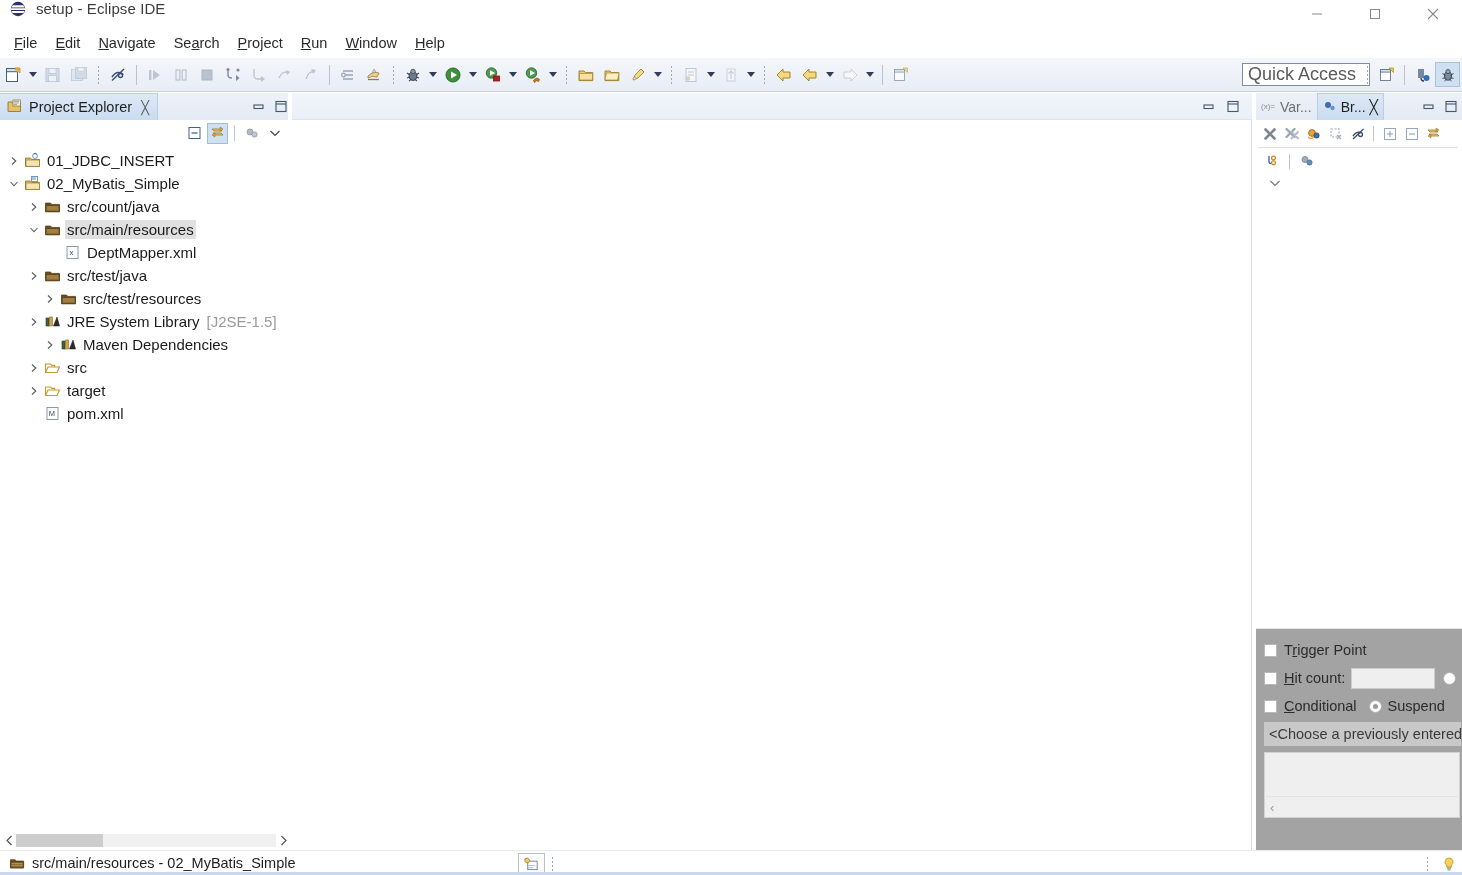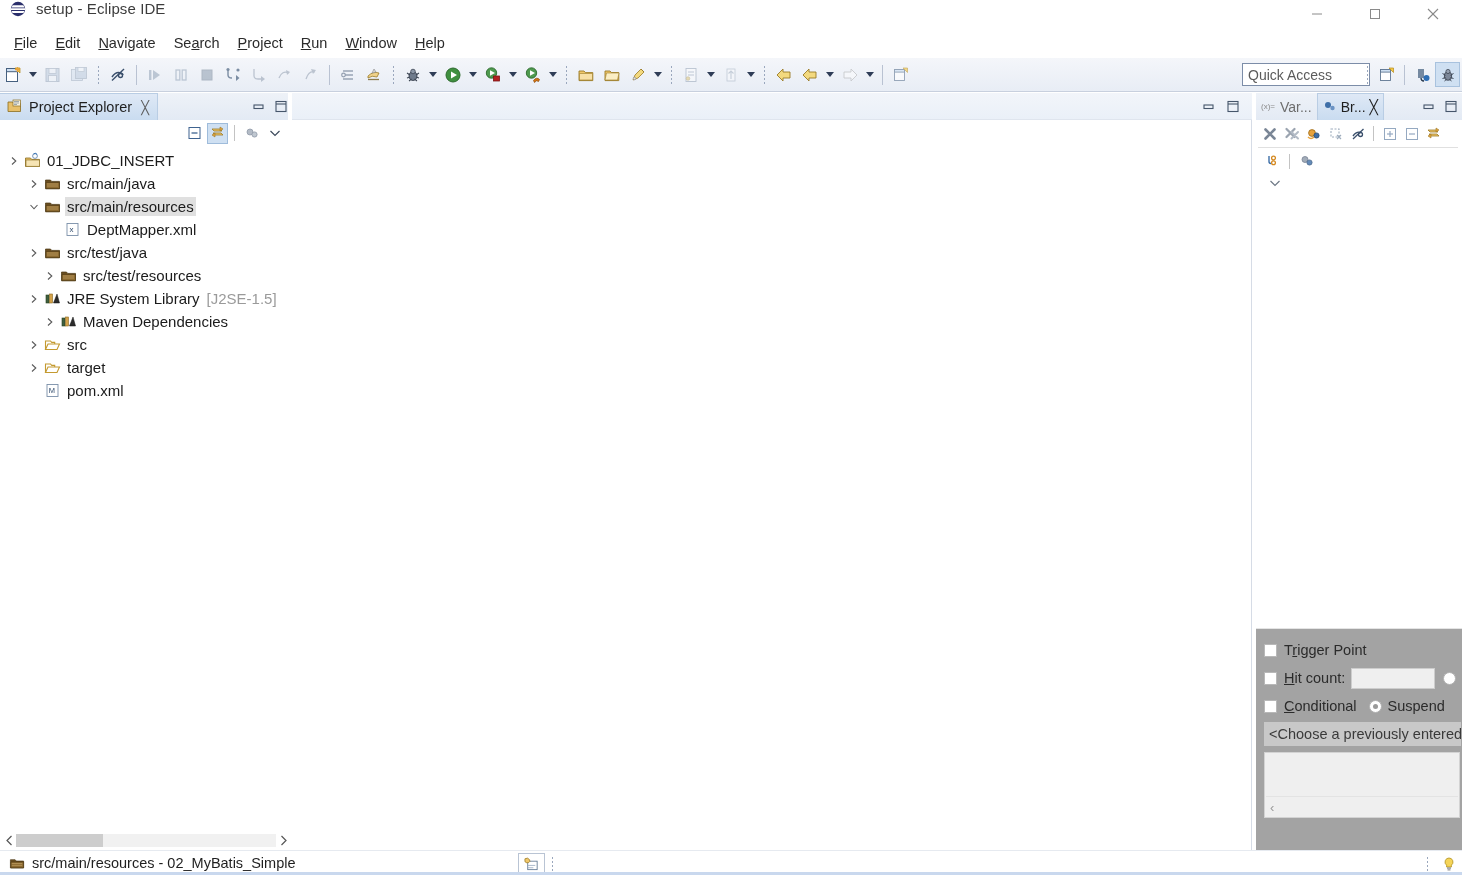--- a/index.html
+++ b/index.html
@@ -82,21 +82,21 @@
   }
   .tb-sep-dots {
     width: 3px; height: 20px; margin: 0 5px;
     background-image: radial-gradient(#9aa7bd 1px, transparent 1px);
     background-size: 3px 4px;
   }
   .quick-access {
     position: absolute; right: 92px; top: 5px;
     width: 128px; height: 23px;
     background: #ffffff; border: 1px solid #7c8da8;
-    font-size: 14px; color: #5b5b5b;
+    font-size: 18px; color: #5b5b5b;
     display: flex; align-items: center; padding-left: 5px;
   }
   .perspective-bar {
     position: absolute; right: 2px; top: 4px;
     display: flex; align-items: center; height: 25px;
   }
   .persp-btn {
     width: 25px; height: 25px;
     display: flex; align-items: center; justify-content: center;
   }
@@ -683,35 +683,51 @@
             <svg width="17" height="17" viewBox="0 0 17 17">
               <path d="M1.5 6 h5 l1.2 1.4 h7.8 V14.5 H1.5z" fill="#e8c06a" stroke="#8a6d20" stroke-width="0.8"></path>
               <path d="M2 8 h13.5 v6.4 H2z" fill="#f6e4b4" stroke="#8a6d20" stroke-width="0.6"></path>
               <circle cx="11" cy="4" r="2.4" fill="#ffffff" stroke="#5b7fa8" stroke-width="0.8"></circle>
               <path d="M9.5 2 q2-1.6 3.6 0.4" fill="none" stroke="#2f6fb5" stroke-width="1"></path>
             </svg>
           </span>
           <span class="tlabel">01_JDBC_INSERT</span>
         </div>
 
+        <div class="trow" style="padding-left:6px">
+          <span class="twist">
+            <svg width="10" height="10" viewBox="0 0 10 10">
+                <path d="M1.5 3 L5 6.8 L8.5 3" fill="none" stroke="#5a5a5a" stroke-width="1.1"></path>
+              </svg>
+          </span>
+          <span class="ticon">
+            <svg width="17" height="17" viewBox="0 0 17 17">
+              <path d="M1.5 6 h5 l1.2 1.4 h7.8 V14.5 H1.5z" fill="#e8c06a" stroke="#8a6d20" stroke-width="0.8"></path>
+              <path d="M2 8 h13.5 v6.4 H2z" fill="#f6e4b4" stroke="#8a6d20" stroke-width="0.6"></path>
+              <rect x="7.6" y="1.4" width="6" height="5" fill="#ffffff" stroke="#5b7fa8" stroke-width="0.8"></rect>
+              <text x="8.2" y="5.4" font-size="4" fill="#2f4a6b" font-family="Liberation Sans, sans-serif">M</text>
+            </svg>
+          </span>
+          <span class="tlabel">02_MyBatis_Simple</span>
+        </div>
 
         <div class="trow" style="padding-left:26px">
           <span class="twist">
             <svg width="10" height="10" viewBox="0 0 10 10">
                 <path d="M3 1.5 L6.8 5 L3 8.5" fill="none" stroke="#5a5a5a" stroke-width="1.1"></path>
               </svg>
           </span>
           <span class="ticon">
             <svg width="17" height="17" viewBox="0 0 17 17">
               <path d="M1.5 5 h5 l1.2 1.4 h7.8 V13.8 H1.5z" fill="#6b4f22" stroke="#4a3612" stroke-width="0.7"></path>
               <path d="M2 7.4 h13.5 v6.2 H2z" fill="#8c6a30" stroke="#4a3612" stroke-width="0.6"></path>
               <path d="M3 9 h11 M3 11 h11" stroke="#c5a56a" stroke-width="0.7"></path>
             </svg>
           </span>
-          <span class="tlabel">src/main/java</span>
+          <span class="tlabel">src/count/java</span>
         </div>
 
         <div class="trow selected" style="padding-left:26px">
           <span class="twist">
             <svg width="10" height="10" viewBox="0 0 10 10">
                 <path d="M1.5 3 L5 6.8 L8.5 3" fill="none" stroke="#5a5a5a" stroke-width="1.1"></path>
               </svg>
           </span>
           <span class="ticon">
             <svg width="17" height="17" viewBox="0 0 17 17">

